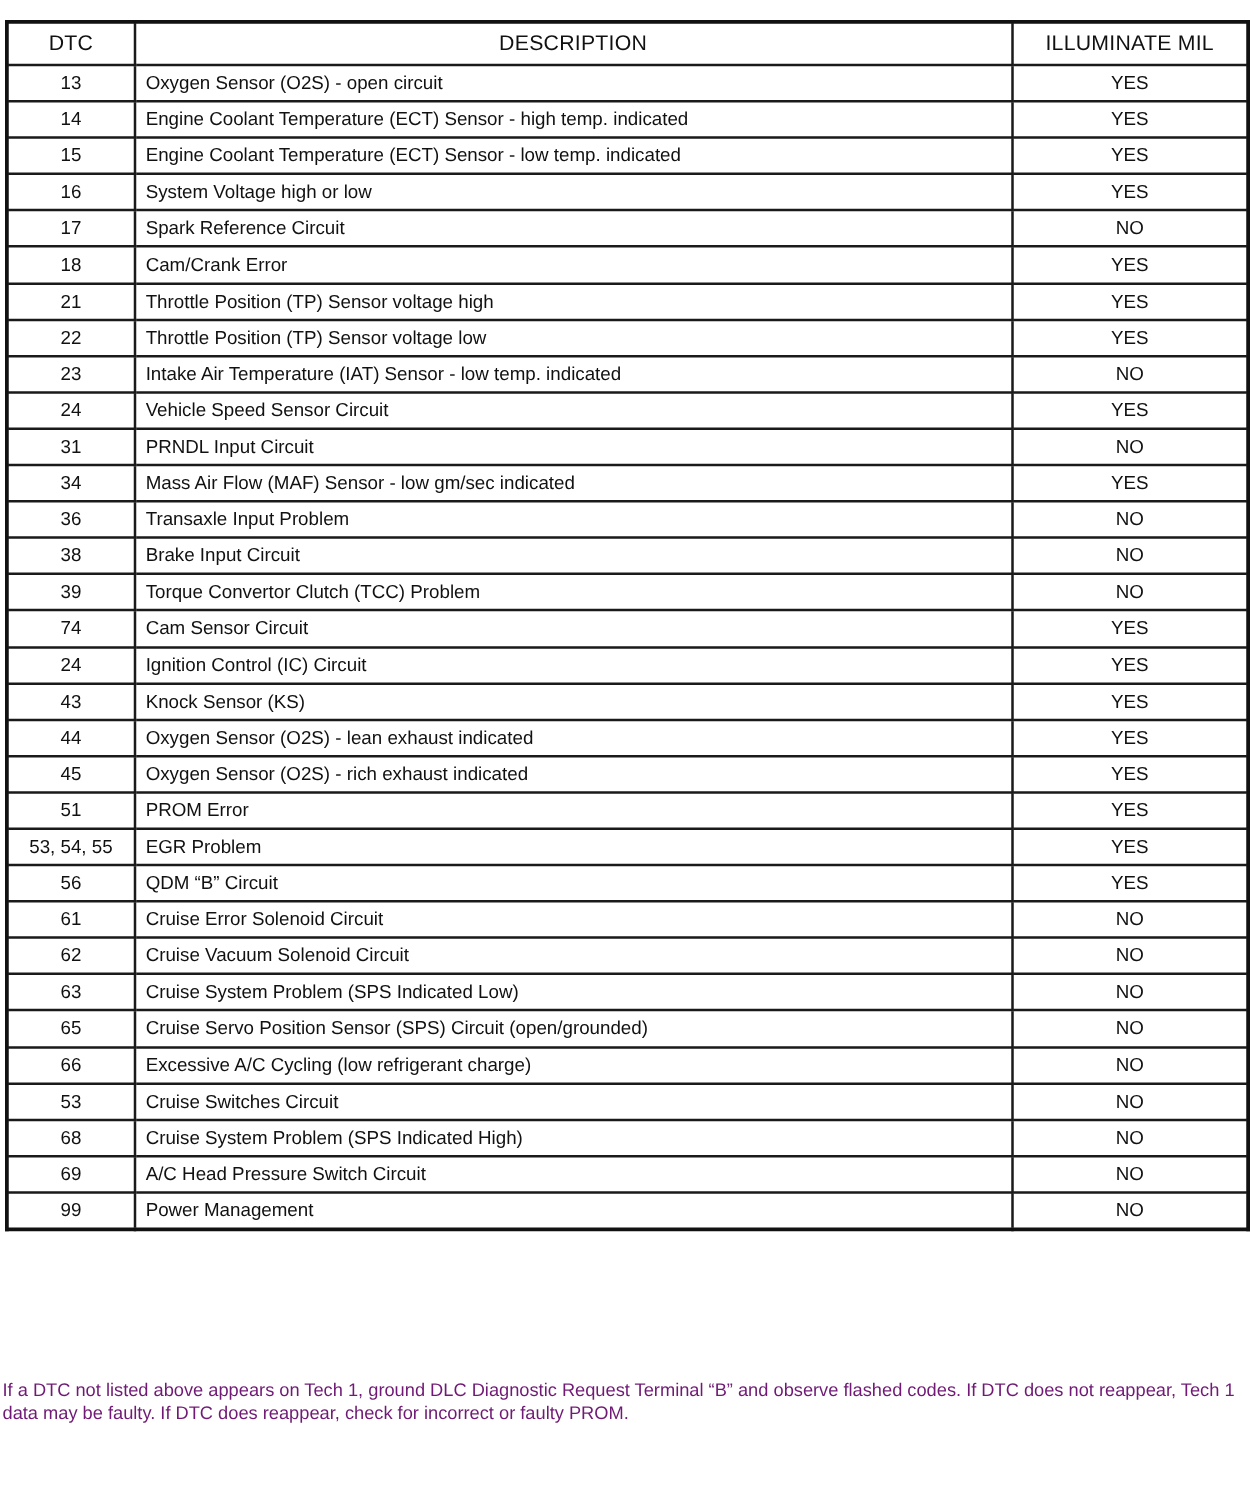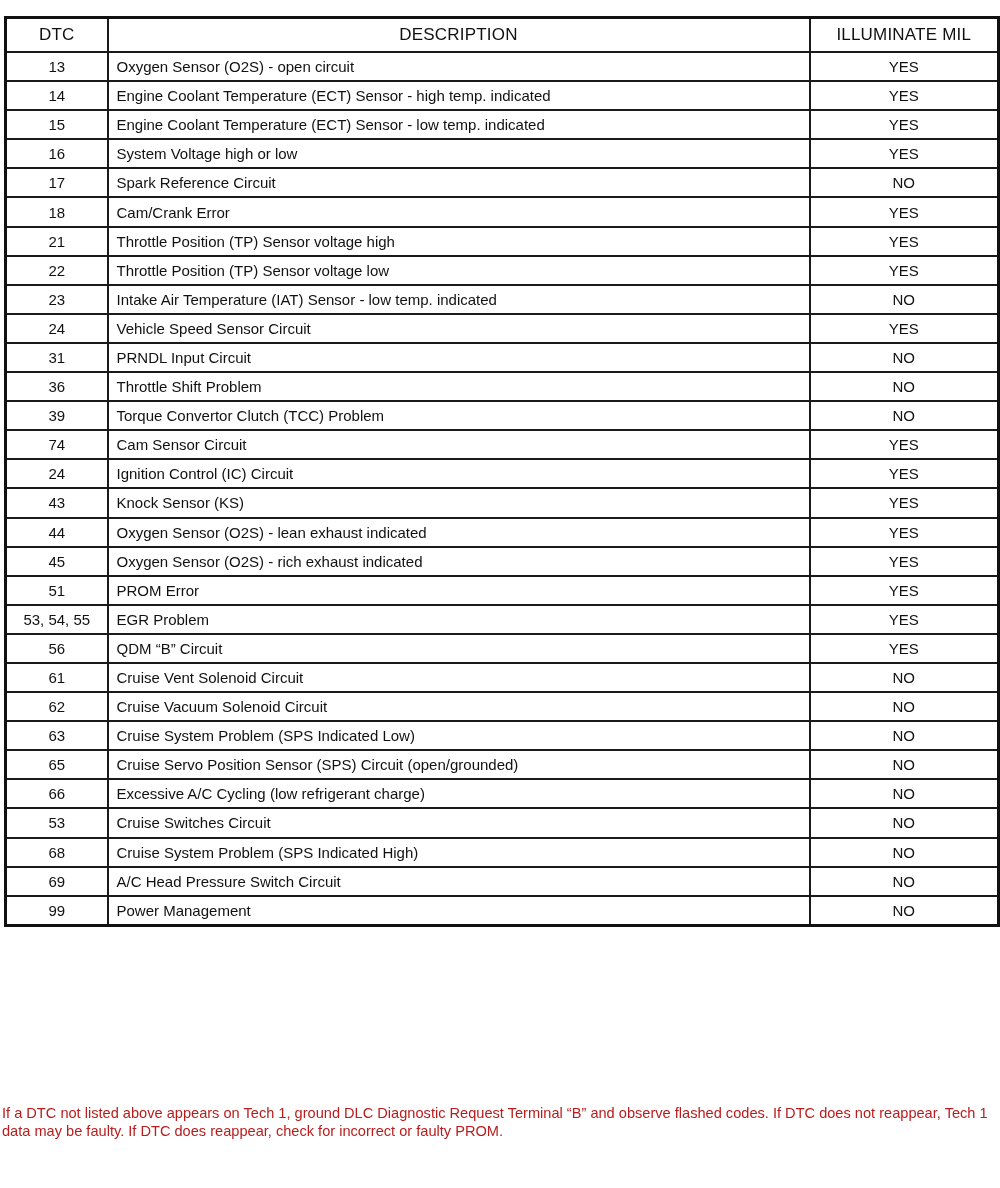--- a/index.html
+++ b/index.html
@@ -7,21 +7,21 @@
     table.dtc { position:absolute; left:4px; top:4px; width:993px; border-collapse:collapse; table-layout:fixed;margin-top:12px; }
     table.dtc th, table.dtc td { border:2px solid #1a1a1a; padding:0; font-weight:normal; }
     table.dtc th { height:32px; font-size:17px; letter-spacing:0.2px; }
     table.dtc td { height:27.1px; font-size:15px; }
     col.c-dtc { width:102px; }
     col.c-desc { width:702px; }
     col.c-mil { width:189px; }
     .center { text-align:center; }
     td.desc { padding-left:8px !important; white-space:nowrap; }
     .outer { border:3px solid #111 !important; }
-    .footer { position:absolute; left:2px; top:1105px; width:990px; font-size:14.6px; line-height:17.5px; color:#b91c1c; }
+    .footer { position:absolute; left:2px; top:1105px; width:990px; font-size:14.6px; line-height:17.5px; color:#701a75; }
   </style>
 </head>
 <body>
 
 <table class="dtc outer">
   <colgroup>
     <col class="c-dtc">
       <col class="c-desc">
       <col class="c-mil">
   </colgroup>
@@ -82,22 +82,32 @@
         <td class="center">24</td>
         <td class="desc">Vehicle Speed Sensor Circuit</td>
         <td class="center">YES</td>
       </tr>
       <tr>
         <td class="center">31</td>
         <td class="desc">PRNDL Input Circuit</td>
         <td class="center">NO</td>
       </tr>
       <tr>
+        <td class="center">34</td>
+        <td class="desc">Mass Air Flow (MAF) Sensor - low gm/sec indicated</td>
+        <td class="center">YES</td>
+      </tr>
+      <tr>
         <td class="center">36</td>
-        <td class="desc">Throttle Shift Problem</td>
+        <td class="desc">Transaxle Input Problem</td>
+        <td class="center">NO</td>
+      </tr>
+      <tr>
+        <td class="center">38</td>
+        <td class="desc">Brake Input Circuit</td>
         <td class="center">NO</td>
       </tr>
       <tr>
         <td class="center">39</td>
         <td class="desc">Torque Convertor Clutch (TCC) Problem</td>
         <td class="center">NO</td>
       </tr>
       <tr>
         <td class="center">74</td>
         <td class="desc">Cam Sensor Circuit</td>
@@ -133,21 +143,21 @@
         <td class="desc">EGR Problem</td>
         <td class="center">YES</td>
       </tr>
       <tr>
         <td class="center">56</td>
         <td class="desc">QDM “B” Circuit</td>
         <td class="center">YES</td>
       </tr>
       <tr>
         <td class="center">61</td>
-        <td class="desc">Cruise Vent Solenoid Circuit</td>
+        <td class="desc">Cruise Error Solenoid Circuit</td>
         <td class="center">NO</td>
       </tr>
       <tr>
         <td class="center">62</td>
         <td class="desc">Cruise Vacuum Solenoid Circuit</td>
         <td class="center">NO</td>
       </tr>
       <tr>
         <td class="center">63</td>
         <td class="desc">Cruise System Problem (SPS Indicated Low)</td>

